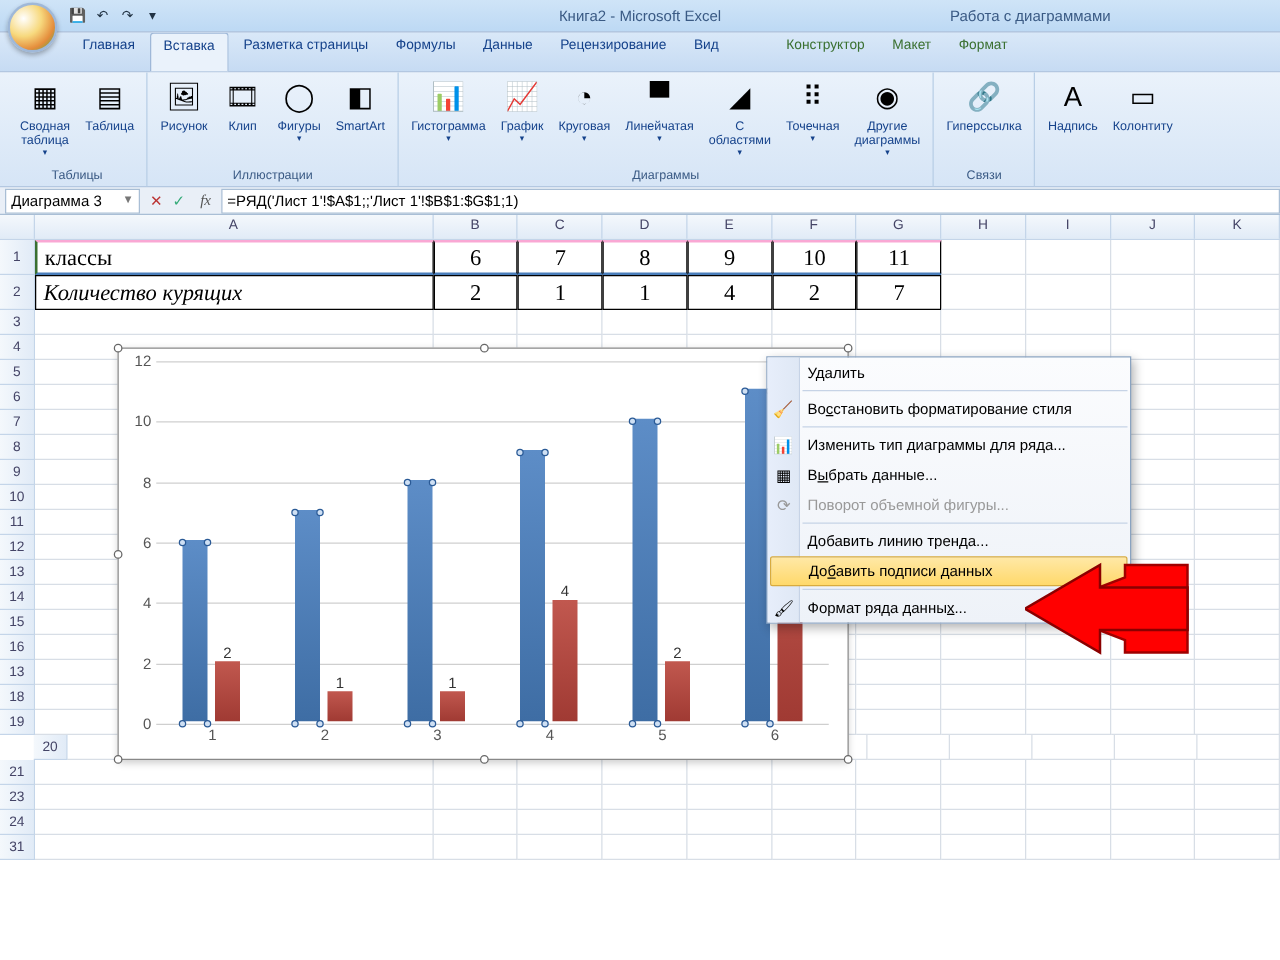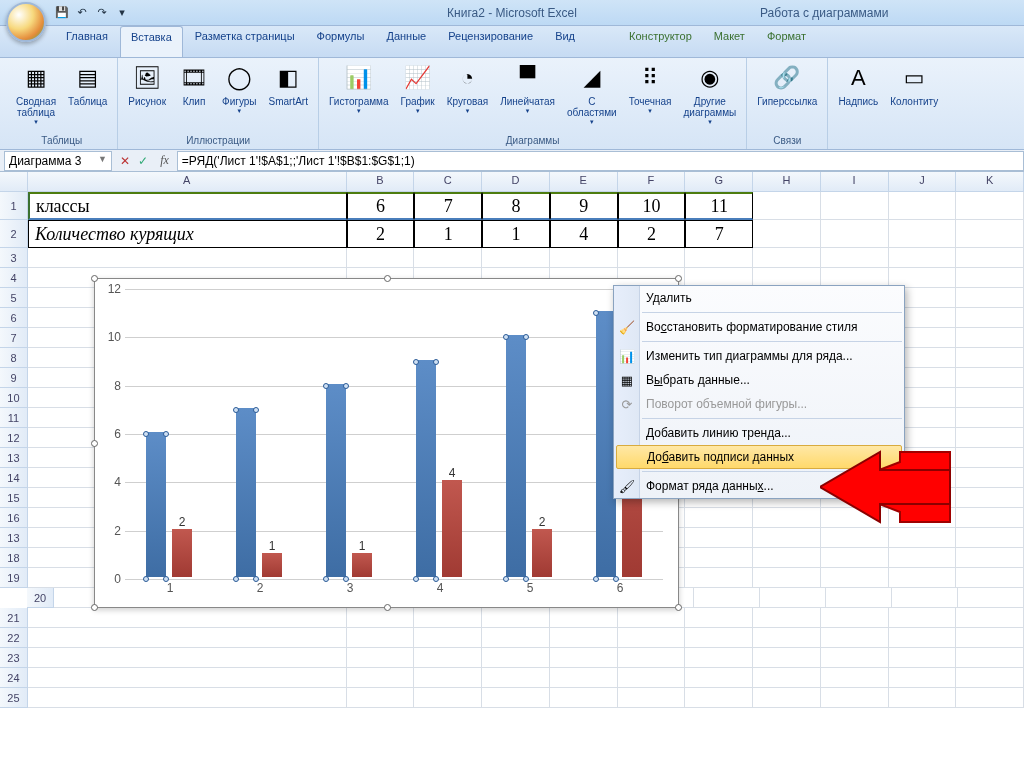--- a/index.html
+++ b/index.html
@@ -39,21 +39,21 @@
 .grid { position: relative; background: #fff; }
 .colheads { display: flex; border-bottom: 1px solid #c4d5e9; background: linear-gradient(#f4f8fc,#e1ebf7); }
 .corner { width: 28px; height: 19px; border-right: 1px solid #c4d5e9; }
 .ch { height: 19px; border-right: 1px solid #c4d5e9; text-align: center; color: #446; padding-top: 2px; font-size: 11px; }
 .rowc { display: flex; }
 .rh { width: 28px; border-right: 1px solid #c4d5e9; border-bottom: 1px solid #c4d5e9; background: linear-gradient(90deg,#f4f8fc,#e1ebf7); text-align: center; color: #446; font-size: 11px; display: flex; align-items: center; justify-content: center; }
 .cell { border-right: 1px solid #d8dee6; border-bottom: 1px solid #d8dee6; height: 20px; }
 .datacell { border: 1px solid #000; height: 28px; font-family: Georgia, "Times New Roman", serif; font-size: 18px; display: flex; align-items: center; padding: 0 6px; }
 .datacell.center { justify-content: center; }
 .italic { font-style: italic; }
-.row1-sel .datacell, .row1-sel .datacell.first { border-top: 2px solid #4d7c0f; border-bottom: 2px solid #4a7ebb; }
+.row1-sel .datacell, .row1-sel .datacell.first { border-top: 2px solid #f9a8d4; border-bottom: 2px solid #4a7ebb; }
 .colw-A { width: 320px; }
 .colw-n { width: 68px; }
 
 
 .chart-container { position: absolute; left: 94px; top: 106px; width: 585px; height: 330px; background: #fff; border: 1px solid #888; box-shadow: 0 2px 6px rgba(0,0,0,.2); }
 .chart-handle { position: absolute; width: 7px; height: 7px; border: 1px solid #666; background: #fff; border-radius: 50%; }
 .chart-plot { position: absolute; left: 30px; top: 10px; right: 15px; bottom: 30px; }
 .gridline { position: absolute; left: 0; right: 0; height: 1px; background: #cfcfcf; }
 .ylabel { position: absolute; right: 100%; width: 24px; text-align: right; font-size: 12px; color: #555; margin-right: 4px; transform: translateY(-50%); }
 .xlabel { position: absolute; top: 100%; font-size: 12px; color: #555; margin-top: 4px; transform: translateX(-50%); }
@@ -522,34 +522,20 @@
         <div class="cell colw-n"></div>
         <div class="cell colw-n"></div>
         <div class="cell colw-n"></div>
         <div class="cell colw-n"></div>
         <div class="cell colw-n"></div>
         <div class="cell colw-n"></div>
         <div class="cell colw-n"></div>
         <div class="cell colw-n"></div>
       </div>
       <div class="rowc">
-        <div class="rh" style="height: 20px;">22</div>
-        <div class="cell colw-A"></div>
-        <div class="cell colw-n"></div>
-        <div class="cell colw-n"></div>
-        <div class="cell colw-n"></div>
-        <div class="cell colw-n"></div>
-        <div class="cell colw-n"></div>
-        <div class="cell colw-n"></div>
-        <div class="cell colw-n"></div>
-        <div class="cell colw-n"></div>
-        <div class="cell colw-n"></div>
-        <div class="cell colw-n"></div>
-      </div>
-      <div class="rowc">
         <div class="rh" style="height: 20px;">23</div>
         <div class="cell colw-A"></div>
         <div class="cell colw-n"></div>
         <div class="cell colw-n"></div>
         <div class="cell colw-n"></div>
         <div class="cell colw-n"></div>
         <div class="cell colw-n"></div>
         <div class="cell colw-n"></div>
         <div class="cell colw-n"></div>
         <div class="cell colw-n"></div>
@@ -564,21 +550,21 @@
         <div class="cell colw-n"></div>
         <div class="cell colw-n"></div>
         <div class="cell colw-n"></div>
         <div class="cell colw-n"></div>
         <div class="cell colw-n"></div>
         <div class="cell colw-n"></div>
         <div class="cell colw-n"></div>
         <div class="cell colw-n"></div>
       </div>
       <div class="rowc">
-        <div class="rh" style="height: 20px;">25</div>
+        <div class="rh" style="height: 20px;">31</div>
         <div class="cell colw-A"></div>
         <div class="cell colw-n"></div>
         <div class="cell colw-n"></div>
         <div class="cell colw-n"></div>
         <div class="cell colw-n"></div>
         <div class="cell colw-n"></div>
         <div class="cell colw-n"></div>
         <div class="cell colw-n"></div>
         <div class="cell colw-n"></div>
         <div class="cell colw-n"></div>

